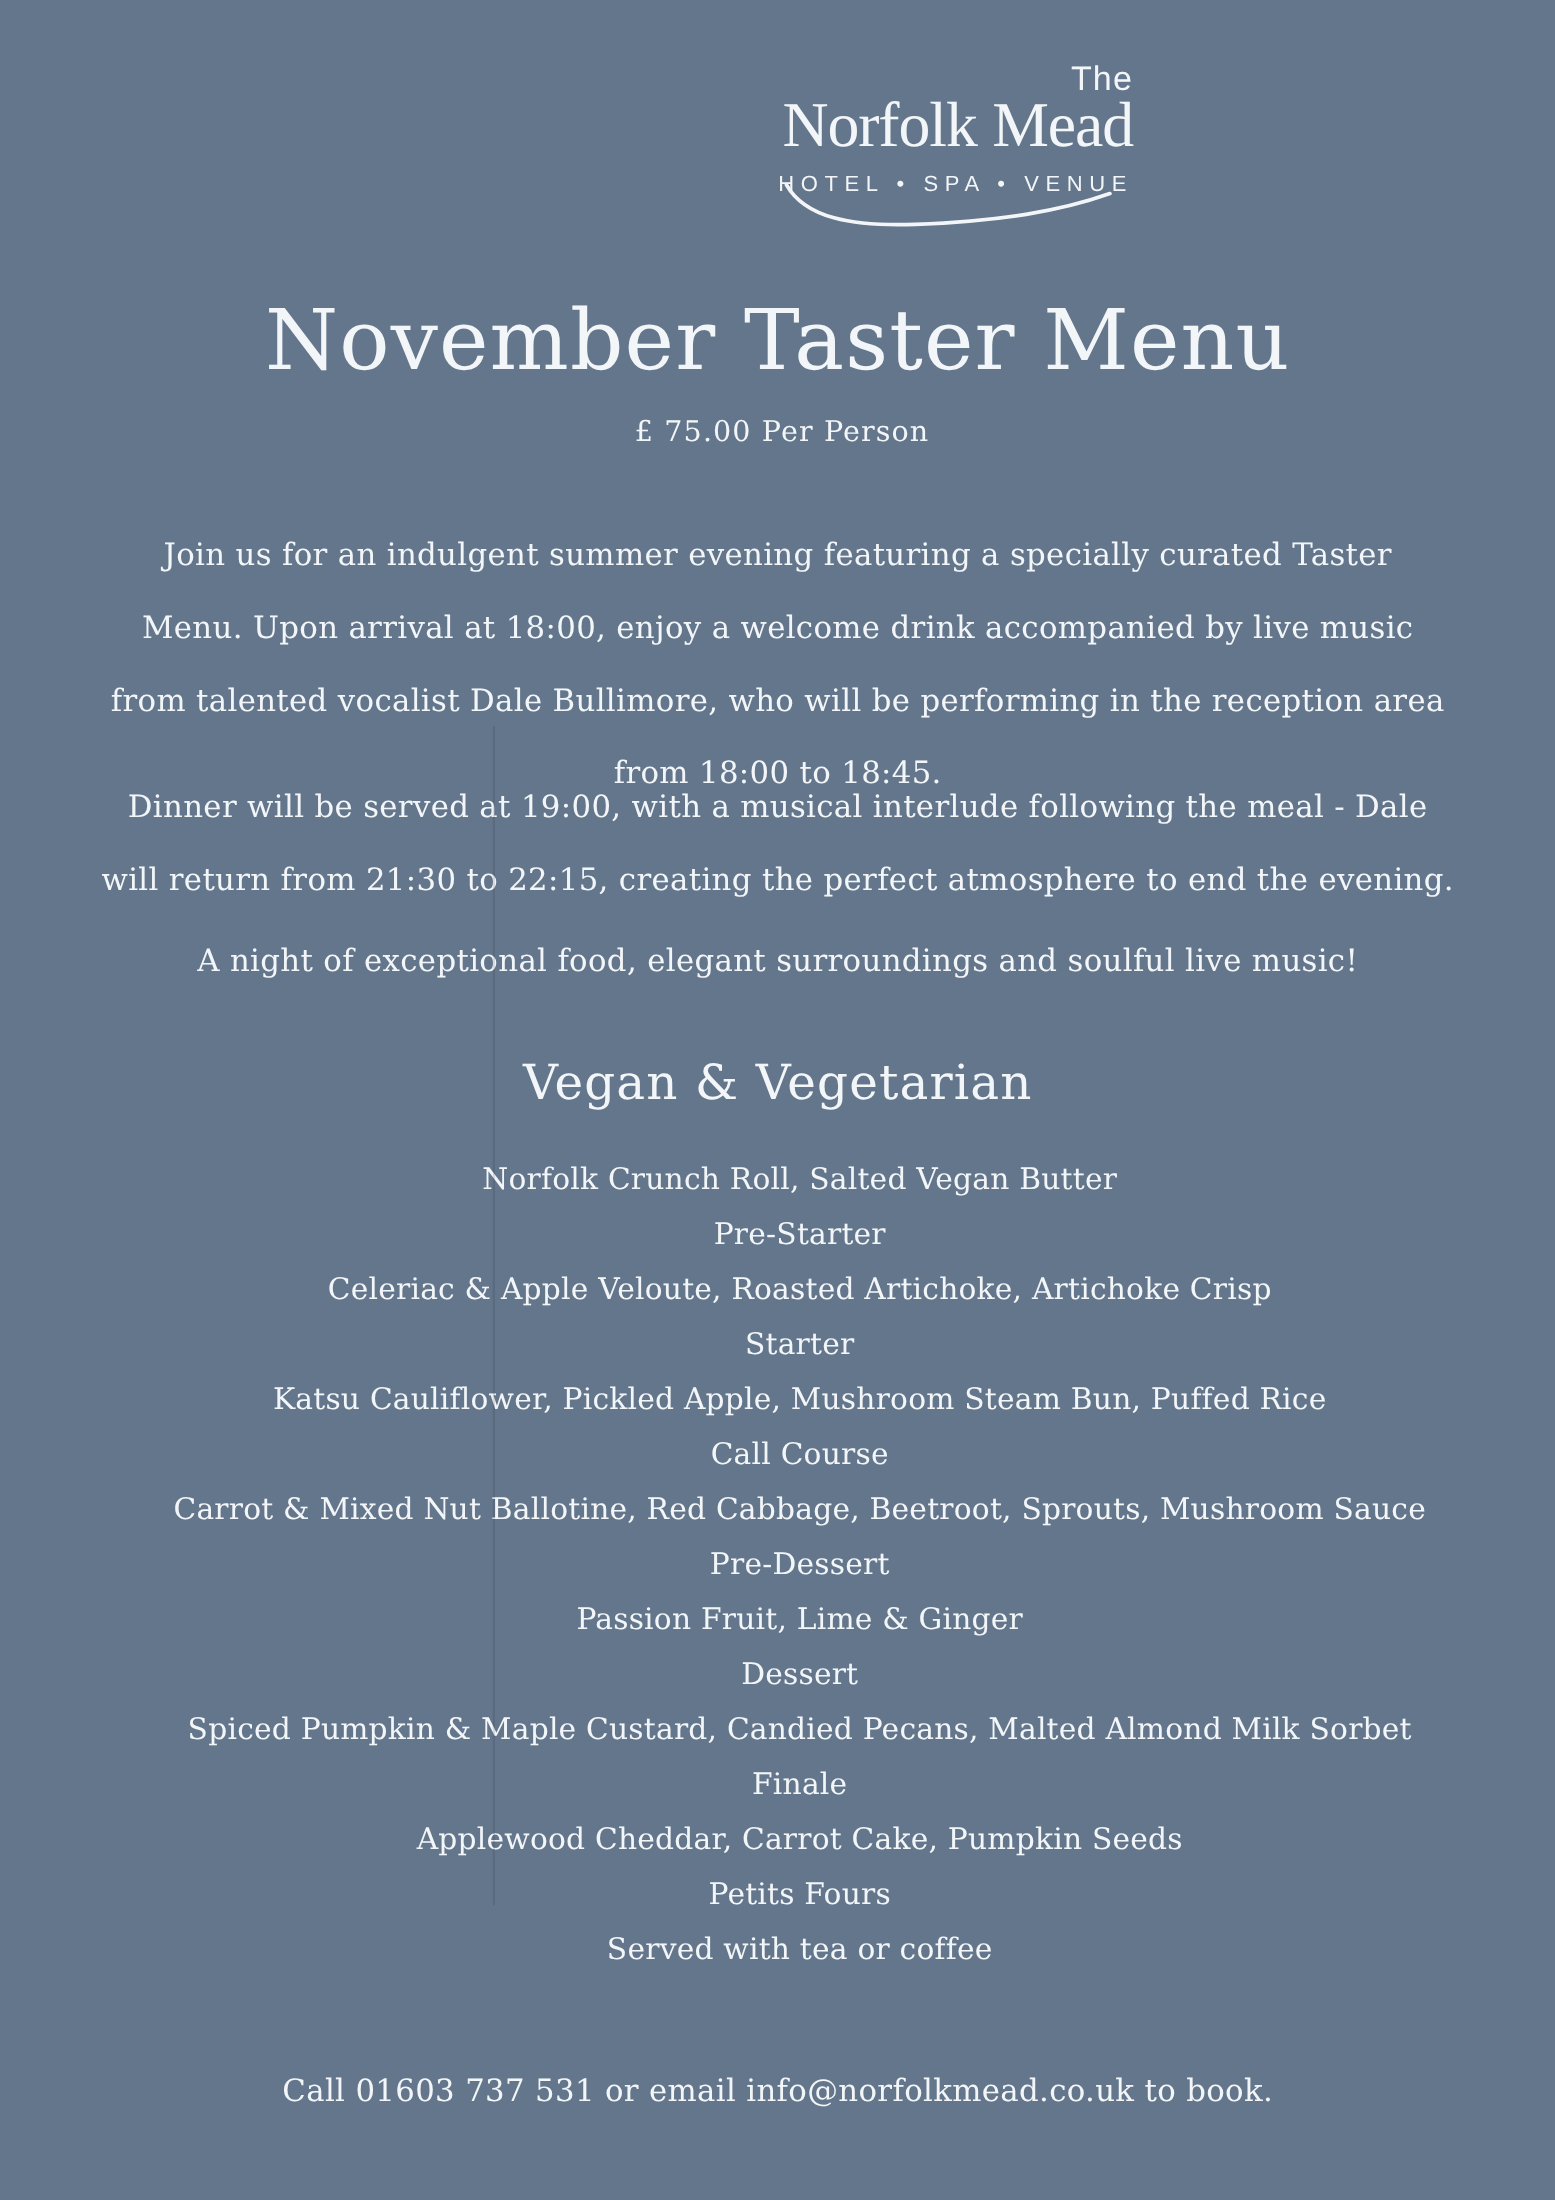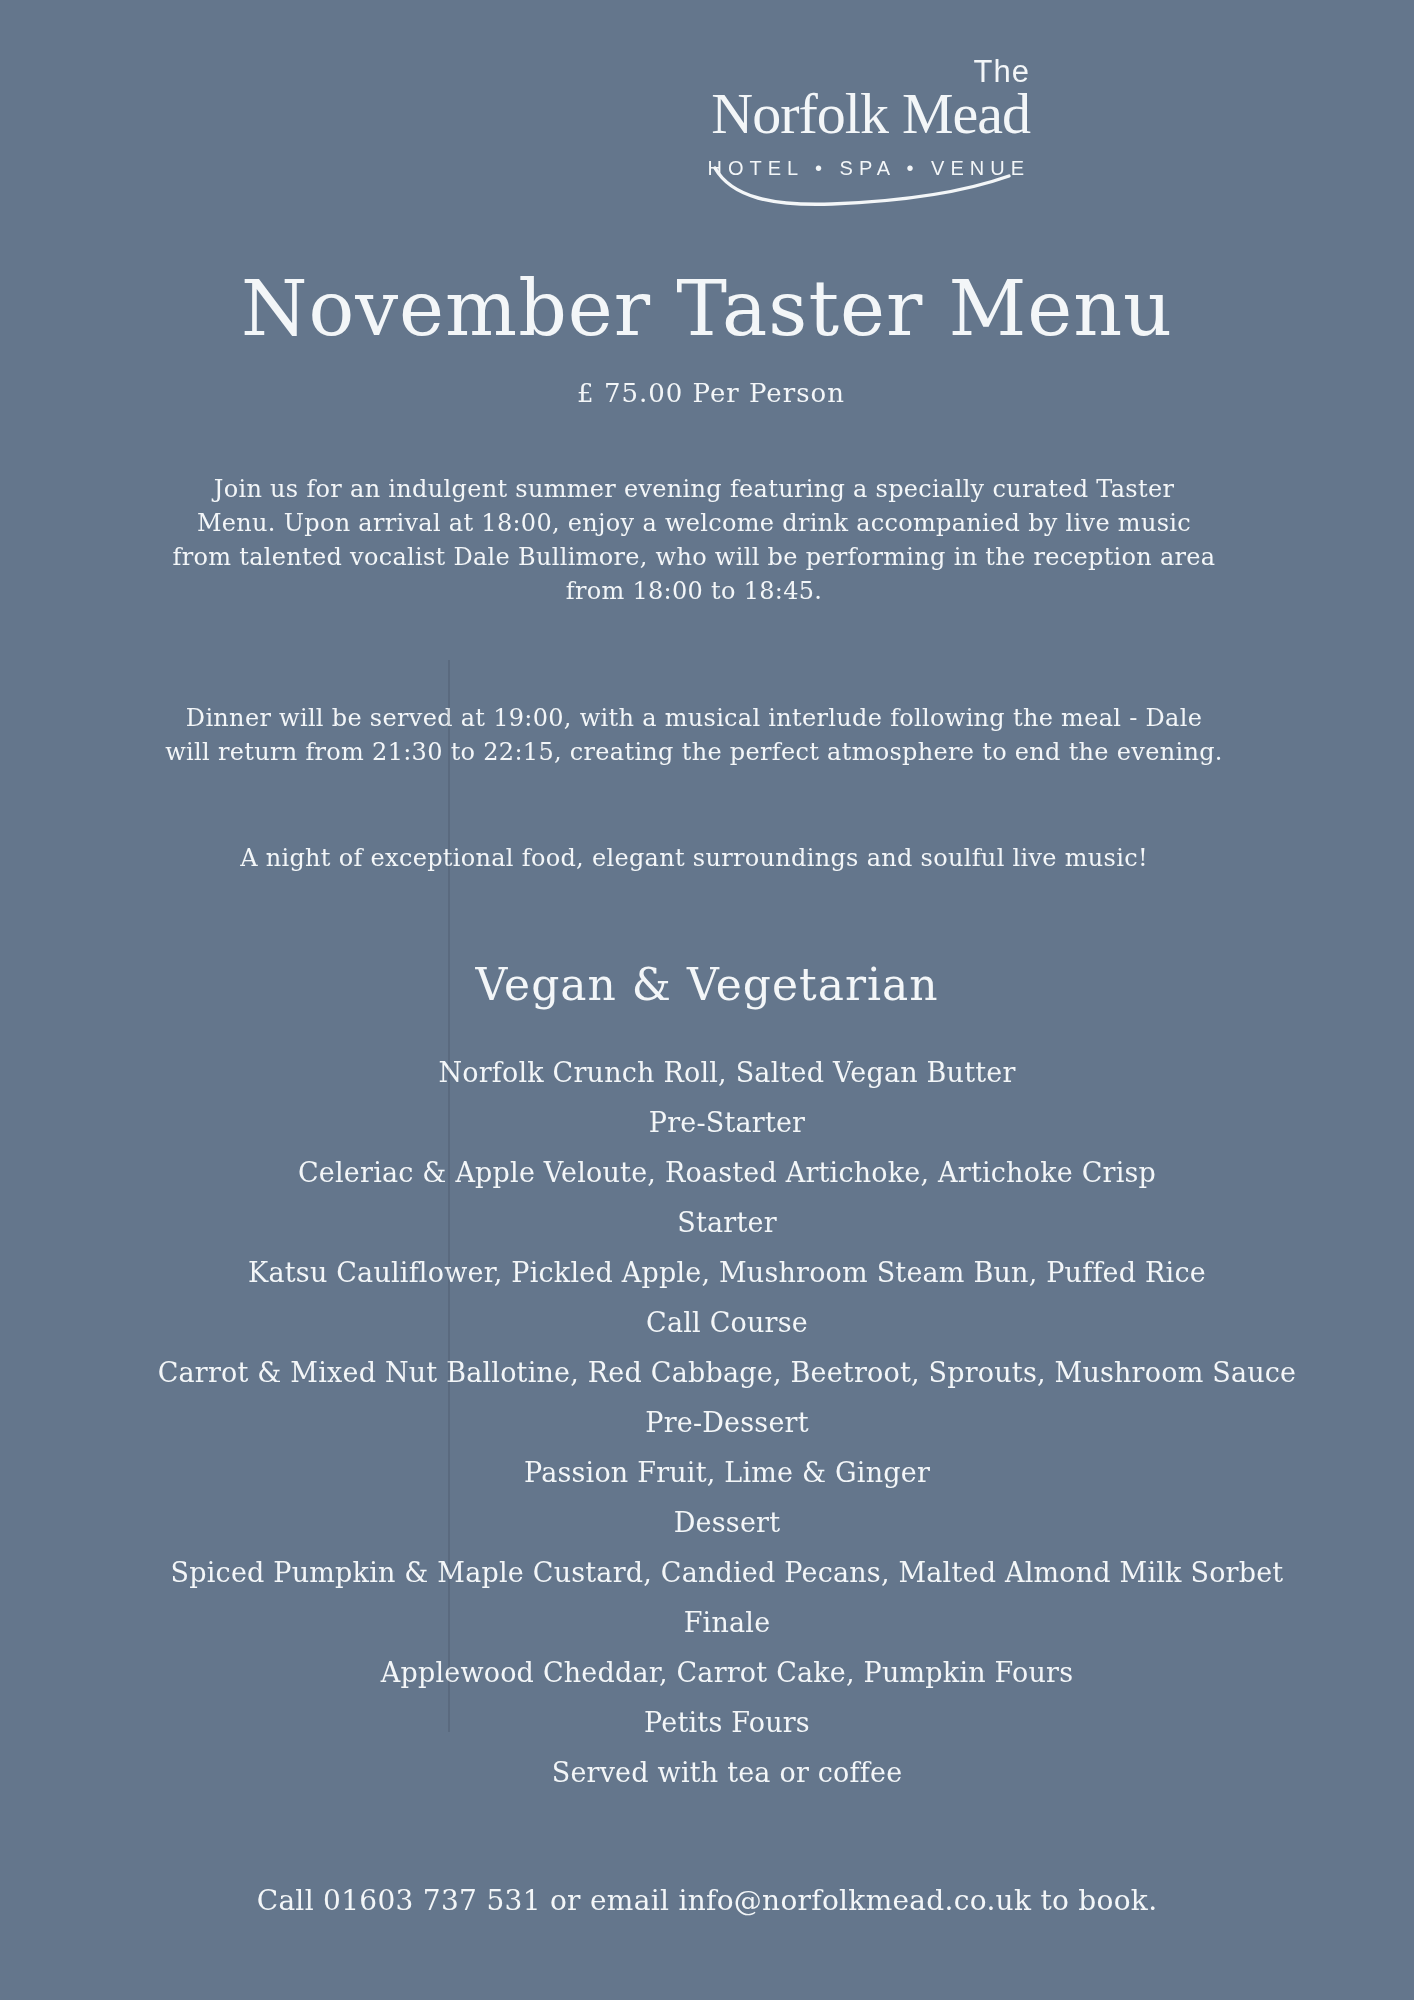--- a/index.html
+++ b/index.html
@@ -35,22 +35,22 @@
   .page-title{
     position:absolute;top:264px;left:0;width:100%;
     font-size:76px;line-height:90px;letter-spacing:1px;
   }
   .price-subtitle{
     position:absolute;top:372px;left:4px;width:100%;
     font-size:26px;line-height:42px;letter-spacing:1px;
   }
   
   .intro-para{
-    position:absolute;left:74px;width:1240px;
-    font-size:24px;line-height:34px;letter-spacing:.3px;
+    position:absolute;left:87px;width:1240px;
+    font-size:28px;line-height:66px;letter-spacing:.3px;
     white-space:pre-line;
   }
   .para1{top:472px;}
   .para2{top:701px;}
   .para3{top:841px;}
   
   .menu-heading{
     position:absolute;top:955px;left:0;width:100%;
     font-size:44px;line-height:60px;letter-spacing:1px;
   }
@@ -104,21 +104,21 @@
       <div class="menu-line"><span>Celeriac &amp; Apple Veloute, Roasted Artichoke, Artichoke Crisp</span></div>
       <div class="menu-line"><span class="underlined">Starter</span></div>
       <div class="menu-line"><span>Katsu Cauliflower, Pickled Apple, Mushroom Steam Bun, Puffed Rice</span></div>
       <div class="menu-line"><span class="underlined">Call Course</span></div>
       <div class="menu-line"><span>Carrot &amp; Mixed Nut Ballotine, Red Cabbage, Beetroot, Sprouts, Mushroom Sauce</span></div>
       <div class="menu-line"><span class="underlined">Pre-Dessert</span></div>
       <div class="menu-line"><span>Passion Fruit, Lime &amp; Ginger</span></div>
       <div class="menu-line"><span class="underlined">Dessert</span></div>
       <div class="menu-line"><span>Spiced Pumpkin &amp; Maple Custard, Candied Pecans, Malted Almond Milk Sorbet</span></div>
       <div class="menu-line"><span class="underlined">Finale</span></div>
-      <div class="menu-line"><span>Applewood Cheddar, Carrot Cake, Pumpkin Fours</span></div>
+      <div class="menu-line"><span>Applewood Cheddar, Carrot Cake, Pumpkin Seeds</span></div>
       <div class="menu-line"><span class="underlined">Petits Fours</span></div>
       <div class="menu-line"><span>Served with tea or coffee</span></div>
     </div>
 
   <div class="booking-footer">Call 01603 737 531 or email info@norfolkmead.co.uk to book.</div>
 
   <div class="crease"></div>
 
 </div>
 

